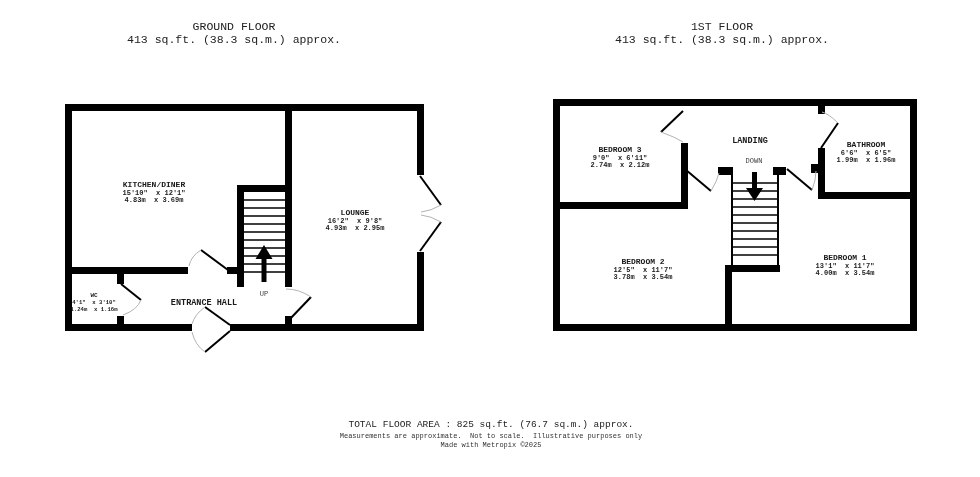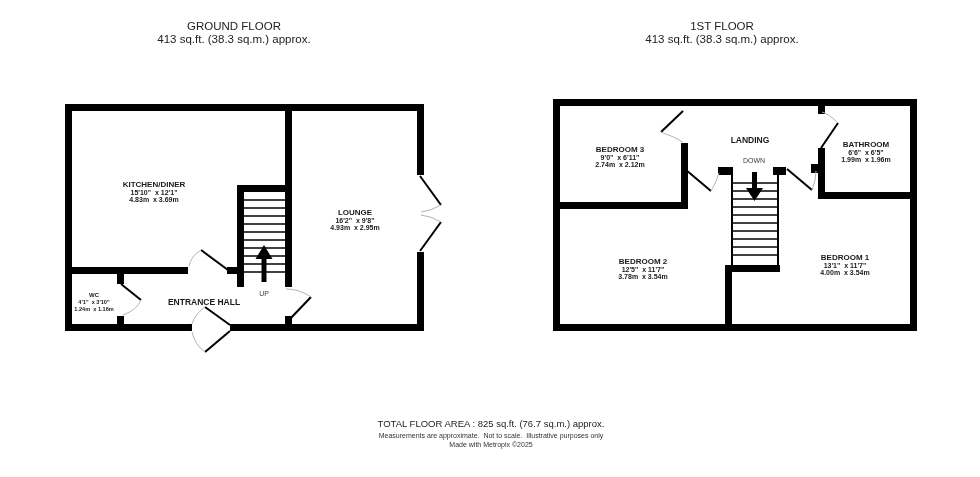--- a/index.html
+++ b/index.html
@@ -1,17 +1,17 @@
 <!DOCTYPE html>
 <html><head>
 <meta charset="utf-8">
 <style>
   html,body{margin:0;padding:0;background:#fff;}
   .canvas{position:relative;width:980px;height:477px;background:#ffffff;
-          font-family:Liberation Sans, sans-serif;overflow:hidden;}
+          font-family:Liberation Mono, monospace;overflow:hidden;}
   svg{position:absolute;left:0;top:0;}
   svg text{fill:#1a1a1a;white-space:pre;}
   .floor-title{font-size:11.5px;fill:#222;}
   .room-name{font-size:8px;font-weight:bold;}
   .room-dim{font-size:7px;font-weight:bold;}
   .room-name-sm{font-size:6px;font-weight:bold;}
   .room-dim-sm{font-size:5.6px;font-weight:bold;}
   .hall-name{font-size:8.5px;font-weight:bold;}
   .dir-label{font-size:7px;fill:#3d3d3d;}
   .footer-main{font-size:9.5px;fill:#222;}

